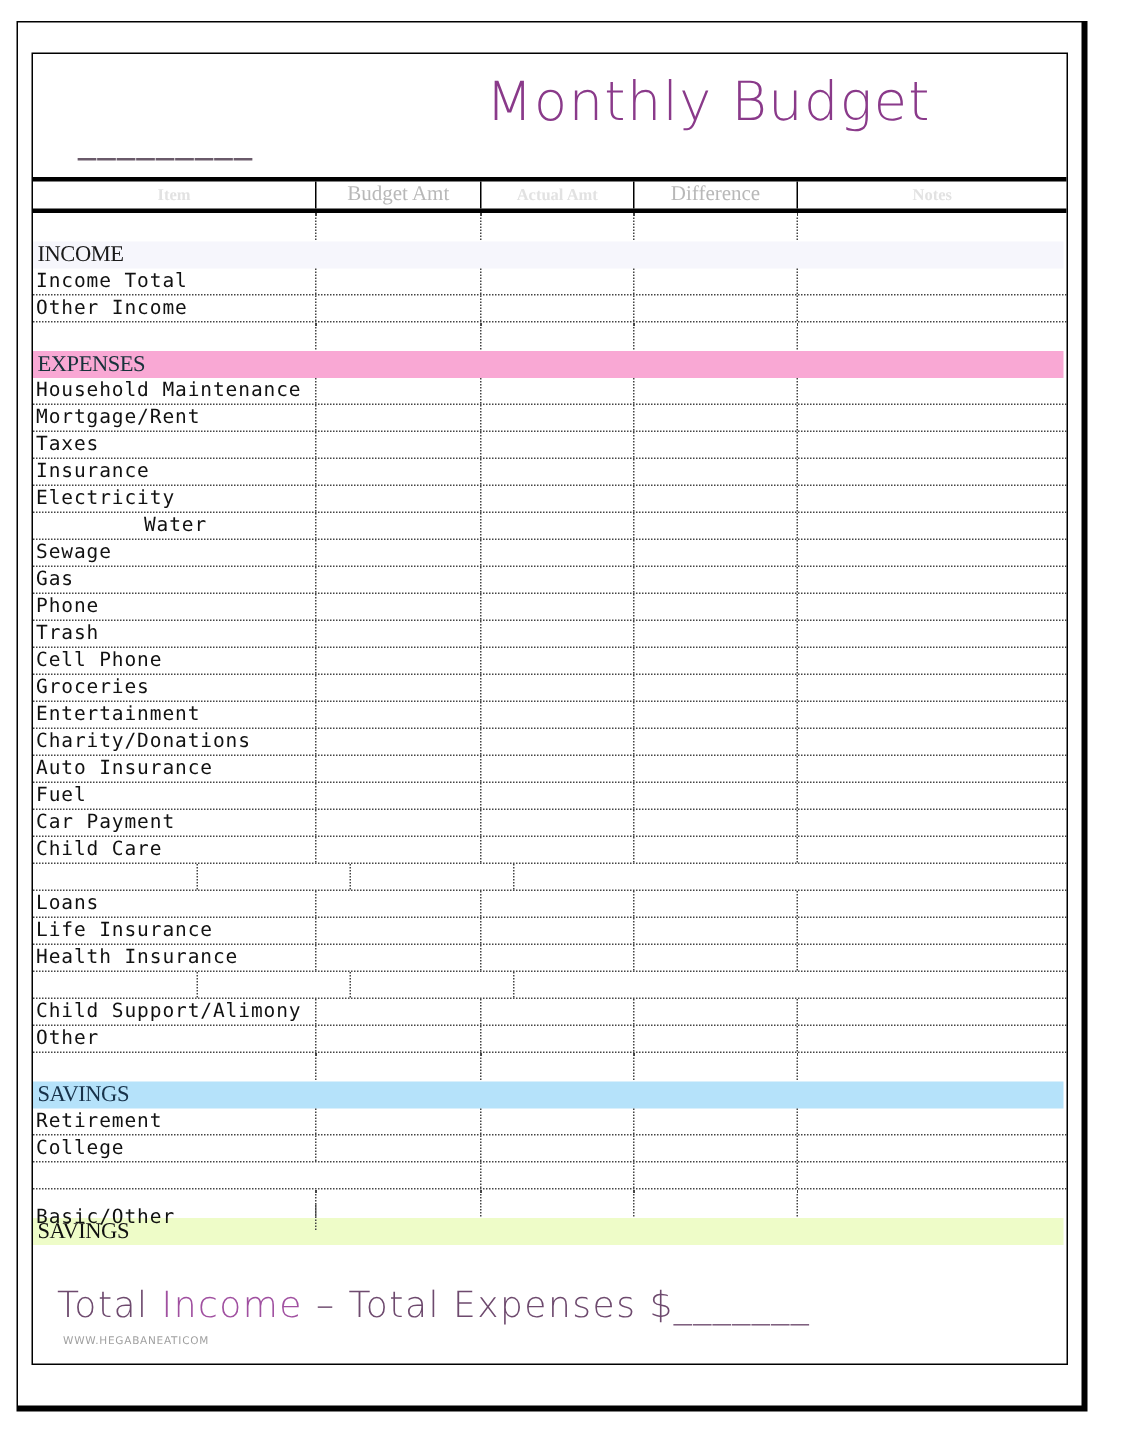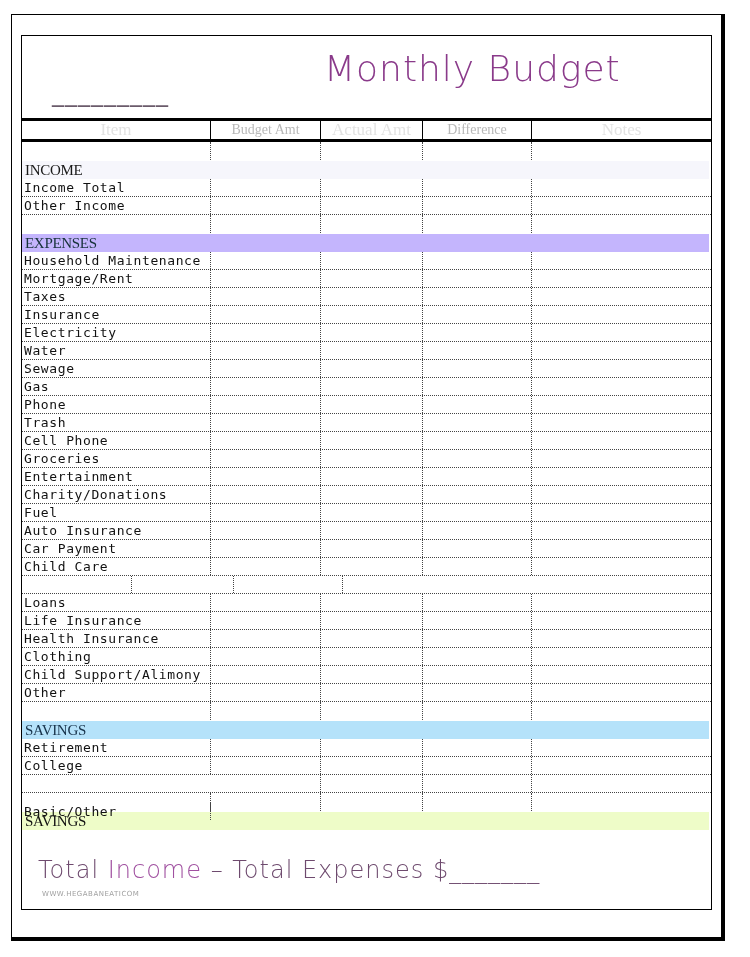--- a/index.html
+++ b/index.html
@@ -5,30 +5,30 @@
     html, body { margin: 0; padding: 0; background: #ffffff; }
     body { width: 750px; height: 957px; position: relative; overflow: hidden; font-family: "DejaVu Sans Mono", monospace; }
     .outer-frame { position: absolute; left: 11px; top: 14px; width: 714px; height: 927px; border-top: 1px solid #000; border-left: 1px solid #000; border-right: 4px solid #000; border-bottom: 4px solid #000; box-sizing: border-box; }
     .sheet { position: absolute; left: 21px; top: 35px; width: 691px; height: 875px; border: 1px solid #000; box-sizing: border-box; background: #fff; }
     .title-row { position: absolute; left: 0; top: 0; width: 100%; height: 82px; }
     .title-blank { position: absolute; left: 30px; top: 43px; font-family: "DejaVu Sans", sans-serif; font-size: 24px; color: #6a5a6a; letter-spacing: 1px; }
     .title-text { position: absolute; left: 302px; top: 12px; font-family: "DejaVu Sans", sans-serif; font-weight: 300; font-size: 36px; color: #8a3a8a; letter-spacing: 1px; }
     .header-row { position: absolute; left: 0; top: 82px; width: 100%; height: 24px; border-top: 3px solid #000; border-bottom: 3px solid #000; box-sizing: border-box; display: flex; }
     .header-cell { height: 100%; border-right: 1px solid #000; box-sizing: border-box; display: flex; align-items: center; justify-content: center; font-family: "Liberation Serif", serif; font-size: 14px; color: #b8b8b8; }
     .header-cell:last-child { border-right: none; }
-    .header-cell.faint { color: #e2e2e2; font-size: 17px; }
+    .header-cell.faint { color: #e2e2e2; font-size: 11px; font-weight: bold; }
     .rows { position: absolute; left: 0; top: 106px; width: 100%; }
     .row { position: relative; height: 18px; display: flex; border-bottom: 1px dotted #444; box-sizing: border-box; }
     .row.blank { border-bottom: none; }
     .cell { height: 100%; border-right: 1px dotted #444; box-sizing: border-box; }
     .cell:last-child { border-right: none; }
     .cell.label { font-size: 13px; line-height: 17px; padding-left: 2px; color: #111; white-space: nowrap; letter-spacing: 0.6px; overflow: hidden; }
     .section { height: 18px; margin: 1px 2px 0 0; font-family: "Liberation Serif", serif; font-size: 15px; line-height: 18px; padding-left: 3px; color: #1a1a1a; letter-spacing: -0.3px; }
     .section.income { background: #f6f6fc; }
-    .section.expenses { background: #c4b5fd; color: #17323a; }
+    .section.expenses { background: #f9a8d4; color: #17323a; }
     .section.savings { background: #b5e2fa; color: #17324a; }
     .section.totals { background: #eefcc8; color: #111; }
     .formula { position: absolute; left: 16px; top: 820px; font-family: "DejaVu Sans", sans-serif; font-weight: 300; font-size: 24px; color: #6e4a6e; letter-spacing: 1px; white-space: nowrap; }
     .formula .accent { color: #a050a0; }
     .watermark { position: absolute; left: 20px; top: 854px; font-family: "DejaVu Sans", sans-serif; font-size: 7px; color: #a0a0a0; letter-spacing: 0.5px; text-align: right; }
   </style>
 </head>
 <body>
 
 <div class="outer-frame"></div>
@@ -107,21 +107,21 @@
         <div class="cell" style="width: 179px;"></div>
       </div>
       <div class="row">
         <div class="cell label" style="width: 189px;">Electricity</div>
         <div class="cell" style="width: 110px;"></div>
         <div class="cell" style="width: 102px;"></div>
         <div class="cell" style="width: 109px;"></div>
         <div class="cell" style="width: 179px;"></div>
       </div>
       <div class="row">
-        <div class="cell label" style="width: 189px;">Water</div>
+        <div class="cell label" style="width: 189px; text-align: center;">Water</div>
         <div class="cell" style="width: 110px;"></div>
         <div class="cell" style="width: 102px;"></div>
         <div class="cell" style="width: 109px;"></div>
         <div class="cell" style="width: 179px;"></div>
       </div>
       <div class="row">
         <div class="cell label" style="width: 189px;">Sewage</div>
         <div class="cell" style="width: 110px;"></div>
         <div class="cell" style="width: 102px;"></div>
         <div class="cell" style="width: 109px;"></div>
@@ -170,34 +170,34 @@
         <div class="cell" style="width: 179px;"></div>
       </div>
       <div class="row">
         <div class="cell label" style="width: 189px;">Charity/Donations</div>
         <div class="cell" style="width: 110px;"></div>
         <div class="cell" style="width: 102px;"></div>
         <div class="cell" style="width: 109px;"></div>
         <div class="cell" style="width: 179px;"></div>
       </div>
       <div class="row">
+        <div class="cell label" style="width: 189px;">Auto Insurance</div>
+        <div class="cell" style="width: 110px;"></div>
+        <div class="cell" style="width: 102px;"></div>
+        <div class="cell" style="width: 109px;"></div>
+        <div class="cell" style="width: 179px;"></div>
+      </div>
+      <div class="row">
         <div class="cell label" style="width: 189px;">Fuel</div>
         <div class="cell" style="width: 110px;"></div>
         <div class="cell" style="width: 102px;"></div>
         <div class="cell" style="width: 109px;"></div>
         <div class="cell" style="width: 179px;"></div>
       </div>
       <div class="row">
-        <div class="cell label" style="width: 189px;">Auto Insurance</div>
-        <div class="cell" style="width: 110px;"></div>
-        <div class="cell" style="width: 102px;"></div>
-        <div class="cell" style="width: 109px;"></div>
-        <div class="cell" style="width: 179px;"></div>
-      </div>
-      <div class="row">
         <div class="cell label" style="width: 189px;">Car Payment</div>
         <div class="cell" style="width: 110px;"></div>
         <div class="cell" style="width: 102px;"></div>
         <div class="cell" style="width: 109px;"></div>
         <div class="cell" style="width: 179px;"></div>
       </div>
       <div class="row">
         <div class="cell label" style="width: 189px;">Child Care</div>
         <div class="cell" style="width: 110px;"></div>
         <div class="cell" style="width: 102px;"></div>
@@ -225,21 +225,20 @@
         <div class="cell" style="width: 179px;"></div>
       </div>
       <div class="row">
         <div class="cell label" style="width: 189px;">Health Insurance</div>
         <div class="cell" style="width: 110px;"></div>
         <div class="cell" style="width: 102px;"></div>
         <div class="cell" style="width: 109px;"></div>
         <div class="cell" style="width: 179px;"></div>
       </div>
       <div class="row">
-        <div class="cell label" style="width: 189px;">Clothing</div>
         <div class="cell" style="width: 110px;"></div>
         <div class="cell" style="width: 102px;"></div>
         <div class="cell" style="width: 109px;"></div>
         <div class="cell" style="width: 179px;"></div>
       </div>
       <div class="row">
         <div class="cell label" style="width: 189px;">Child Support/Alimony</div>
         <div class="cell" style="width: 110px;"></div>
         <div class="cell" style="width: 102px;"></div>
         <div class="cell" style="width: 109px;"></div>

